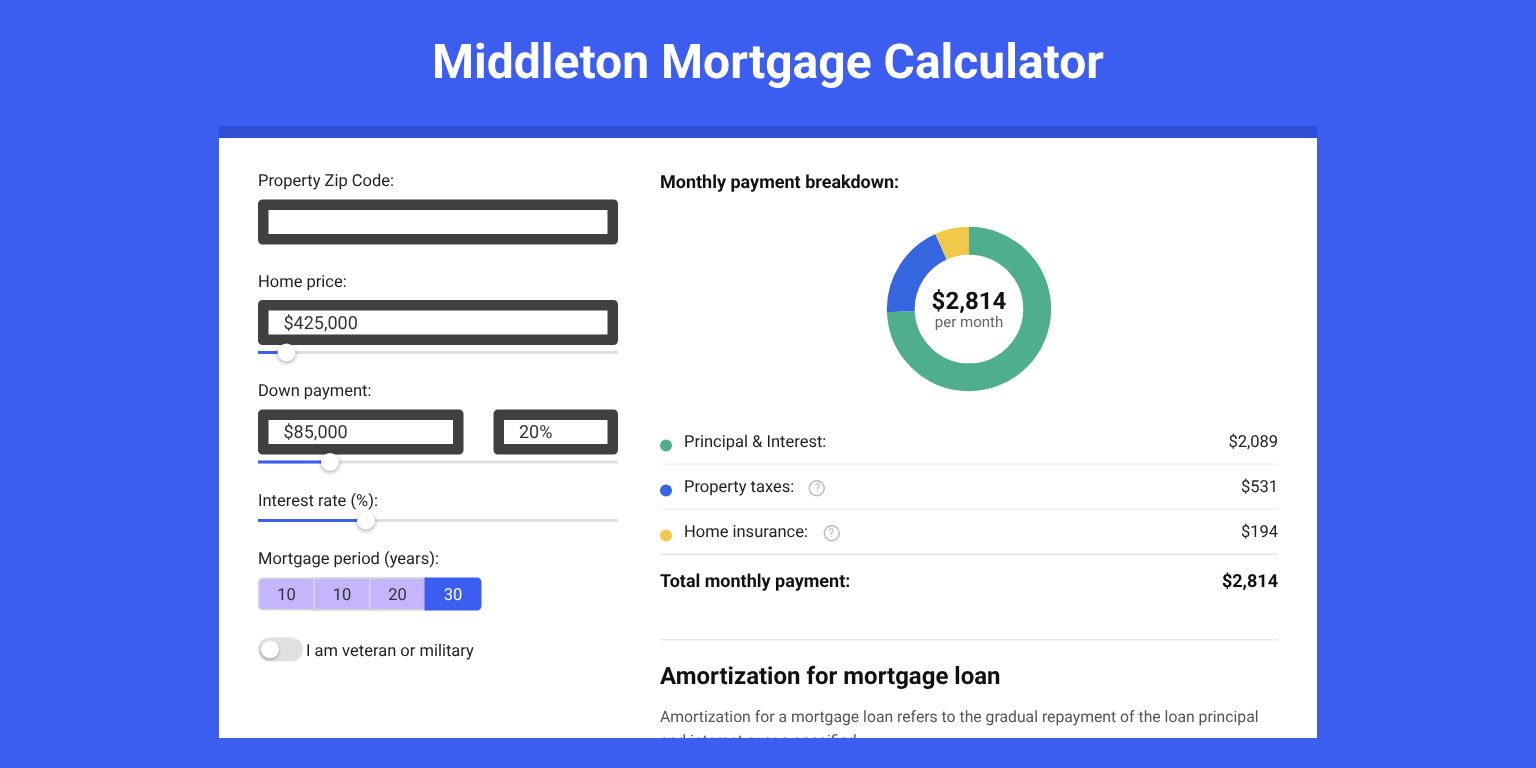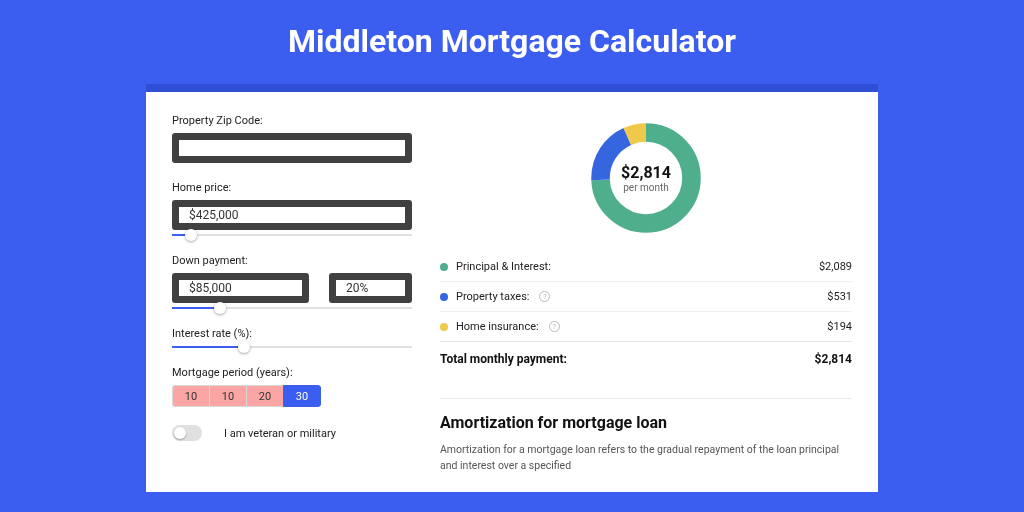--- a/index.html
+++ b/index.html
@@ -13,38 +13,38 @@
   .field-label { font-size: 11px; color: #222; margin-bottom: 6px; }
   .text-input { width: 100%; height: 30px; border: 7px solid #404040; border-radius: 3px; background: #fff; font-size: 12px; padding: 0 10px; color: #333; }
   .field-block { margin-bottom: 18px; }
   .slider-rail { position: relative; height: 2px; background: #e0e0e0; margin-top: 4px; }
   .slider-fill { position: absolute; left: 0; top: 0; height: 2px; background: #3b5df0; }
   .slider-thumb { position: absolute; top: 50%; transform: translate(-50%,-50%); width: 12px; height: 12px; border-radius: 50%; background: #fff; box-shadow: 0 1px 3px rgba(0,0,0,0.35); }
   .split-row { display: flex; gap: 20px; }
   .split-row .text-input:first-child { flex: 2.1; }
   .split-row .text-input:last-child { flex: 1; }
   .period-row { display: flex; gap: 0; }
-  .period-btn { width: 38px; height: 22px; border: 1px solid #d7d7d7; margin-left: -1px; background: #fca5a5; font-size: 11px; color: #333; cursor: pointer; }
+  .period-btn { width: 38px; height: 22px; border: 1px solid #d7d7d7; margin-left: -1px; background: #c4b5fd; font-size: 11px; color: #333; cursor: pointer; }
   .period-row .period-btn:first-child { margin-left: 0; border-radius: 3px 0 0 3px; }
   .period-row .period-btn:last-child { border-radius: 0 3px 3px 0; }
   .period-btn.selected { background: #3b5df0; color: #fff; border-color: #3b5df0; position: relative; z-index: 1; }
-  .toggle-row { display: flex; align-items: center; gap: 22px; margin-top: 18px; }
+  .toggle-row { display: flex; align-items: center; gap: 2px; margin-top: 18px; }
   .toggle { width: 30px; height: 16px; border-radius: 10px; background: #e0e0e0; position: relative; cursor: pointer; }
   .toggle::after { content: ""; position: absolute; left: 2px; top: 2px; width: 12px; height: 12px; background: #fff; border-radius: 50%; box-shadow: 0 1px 2px rgba(0,0,0,0.3); }
   .toggle-label { font-size: 11px; color: #222; }
 
   .section-title { font-size: 12px; font-weight: 700; color: #111; margin-bottom: 14px; }
   .donut-wrap { display: flex; justify-content: center; padding: 4px 0 14px; }
   .donut { position: relative; width: 120px; height: 120px; }
   .donut svg { width: 120px; height: 120px; transform: rotate(-90deg); }
   .donut-center { position: absolute; left: 50%; top: 50%; transform: translate(-50%,-50%); text-align: center; }
   .donut-amount { font-size: 16px; font-weight: 700; color: #111; }
   .donut-sub { font-size: 10px; color: #666; }
   .legend-row { display: flex; align-items: center; justify-content: space-between; padding: 8px 0; border-bottom: 1px solid #f0f0f0; font-size: 11px; color: #222; }
-  .legend-left { display: flex; align-items: center; gap: 8px; }
+  .legend-left { display: flex; align-items: flex-end; gap: 8px; }
   .dot { width: 8px; height: 8px; border-radius: 50%; flex: 0 0 8px; }
   .dot-green { background: #4fae8b; }
   .dot-blue { background: #3665e0; }
   .dot-yellow { background: #f0c94a; }
   .info-icon { width: 11px; height: 11px; border: 1px solid #bbb; border-radius: 50%; font-size: 8px; color: #bbb; display: inline-flex; align-items: center; justify-content: center; margin-left: 2px; }
   .legend-value { font-weight: 400; color: #222; }
   .total-row { display: flex; justify-content: space-between; font-size: 12px; font-weight: 700; color: #111; padding: 10px 0 16px; }
   .amort-title { font-size: 16px; font-weight: 700; color: #111; margin-top: 16px; margin-bottom: 10px; border-top: 1px solid #eaeaea; padding-top: 14px; }
   .amort-text { font-size: 10.5px; color: #555; line-height: 1.5; }
 </style>
@@ -105,20 +105,21 @@
 
         <div class="toggle-row">
           <div class="toggle"></div>
           <div class="toggle-label">I am veteran or military</div>
         </div>
 
       </div>
 
       <div class="right">
 
+        <div class="section-title">Monthly payment breakdown:</div>
 
         <div class="donut-wrap">
           <div class="donut">
             <svg viewBox="0 0 42 42">
               <circle cx="21" cy="21" r="15.9155" fill="none" stroke="#4fae8b" stroke-width="6.5" stroke-dasharray="74.24 25.76" stroke-dashoffset="0"></circle>
               <circle cx="21" cy="21" r="15.9155" fill="none" stroke="#3665e0" stroke-width="6.5" stroke-dasharray="18.87 81.13" stroke-dashoffset="-74.24"></circle>
               <circle cx="21" cy="21" r="15.9155" fill="none" stroke="#f0c94a" stroke-width="6.5" stroke-dasharray="6.89 93.11" stroke-dashoffset="-93.11"></circle>
             </svg>
             <div class="donut-center">
               <div class="donut-amount">$2,814</div>

